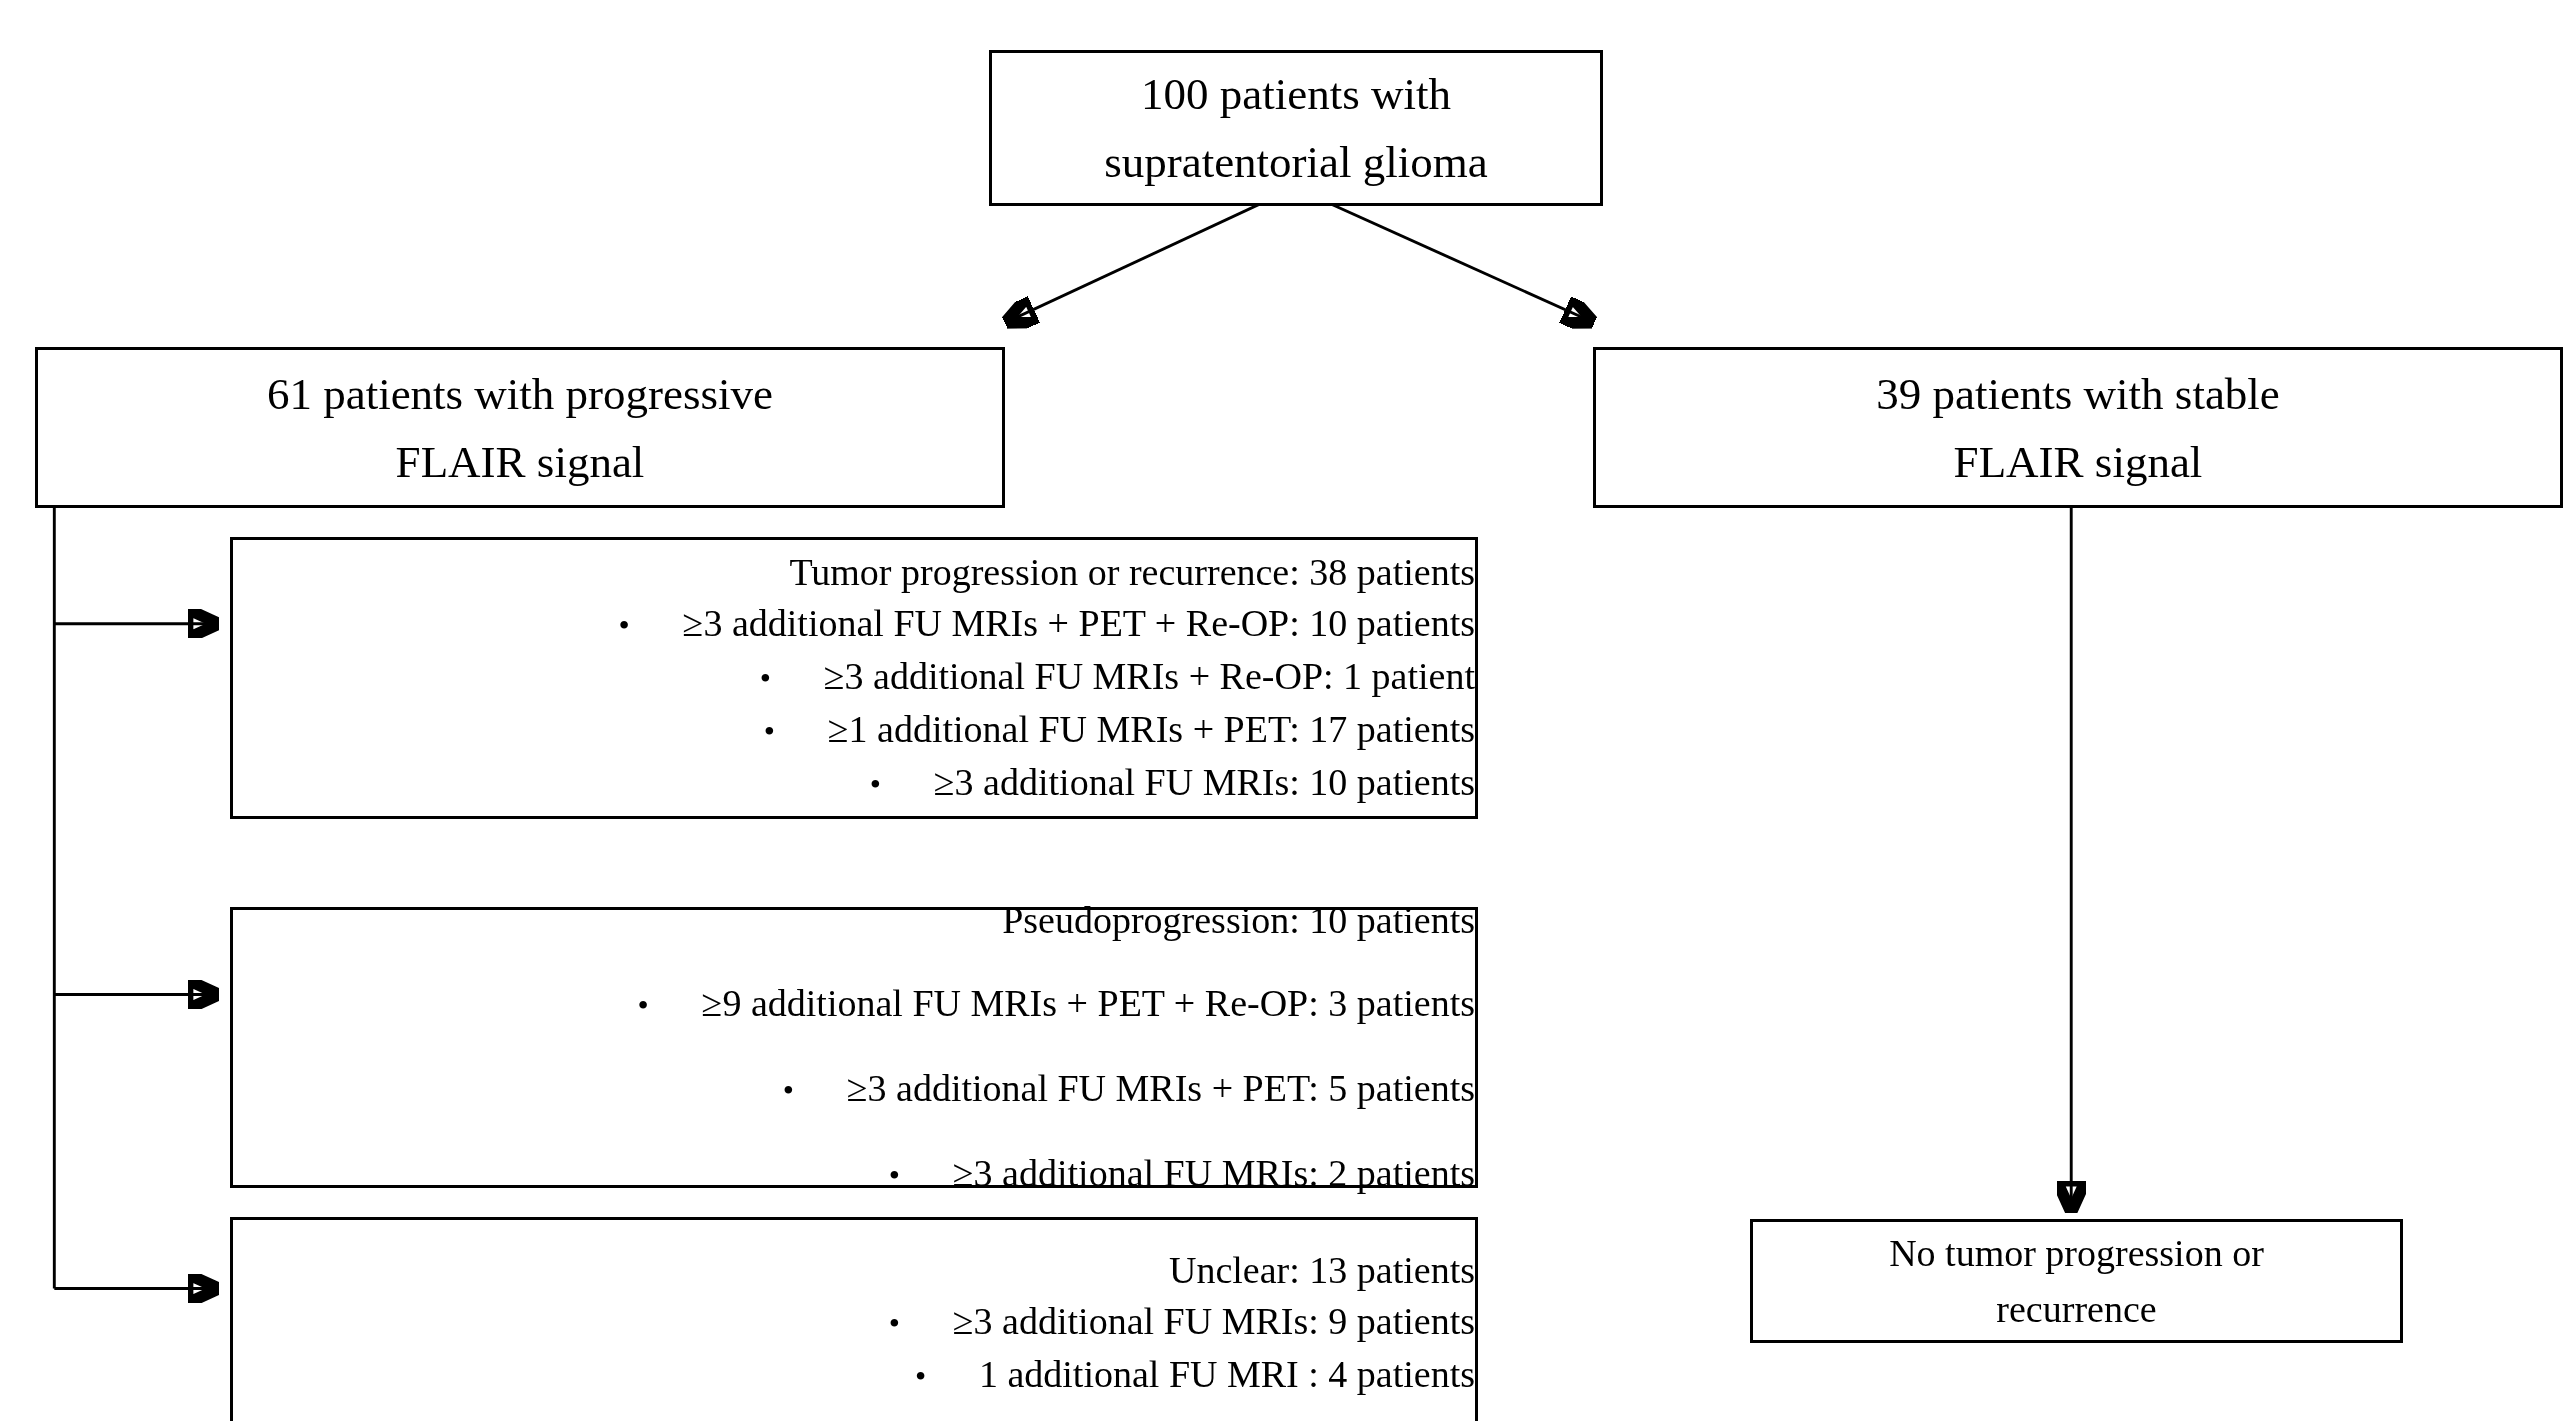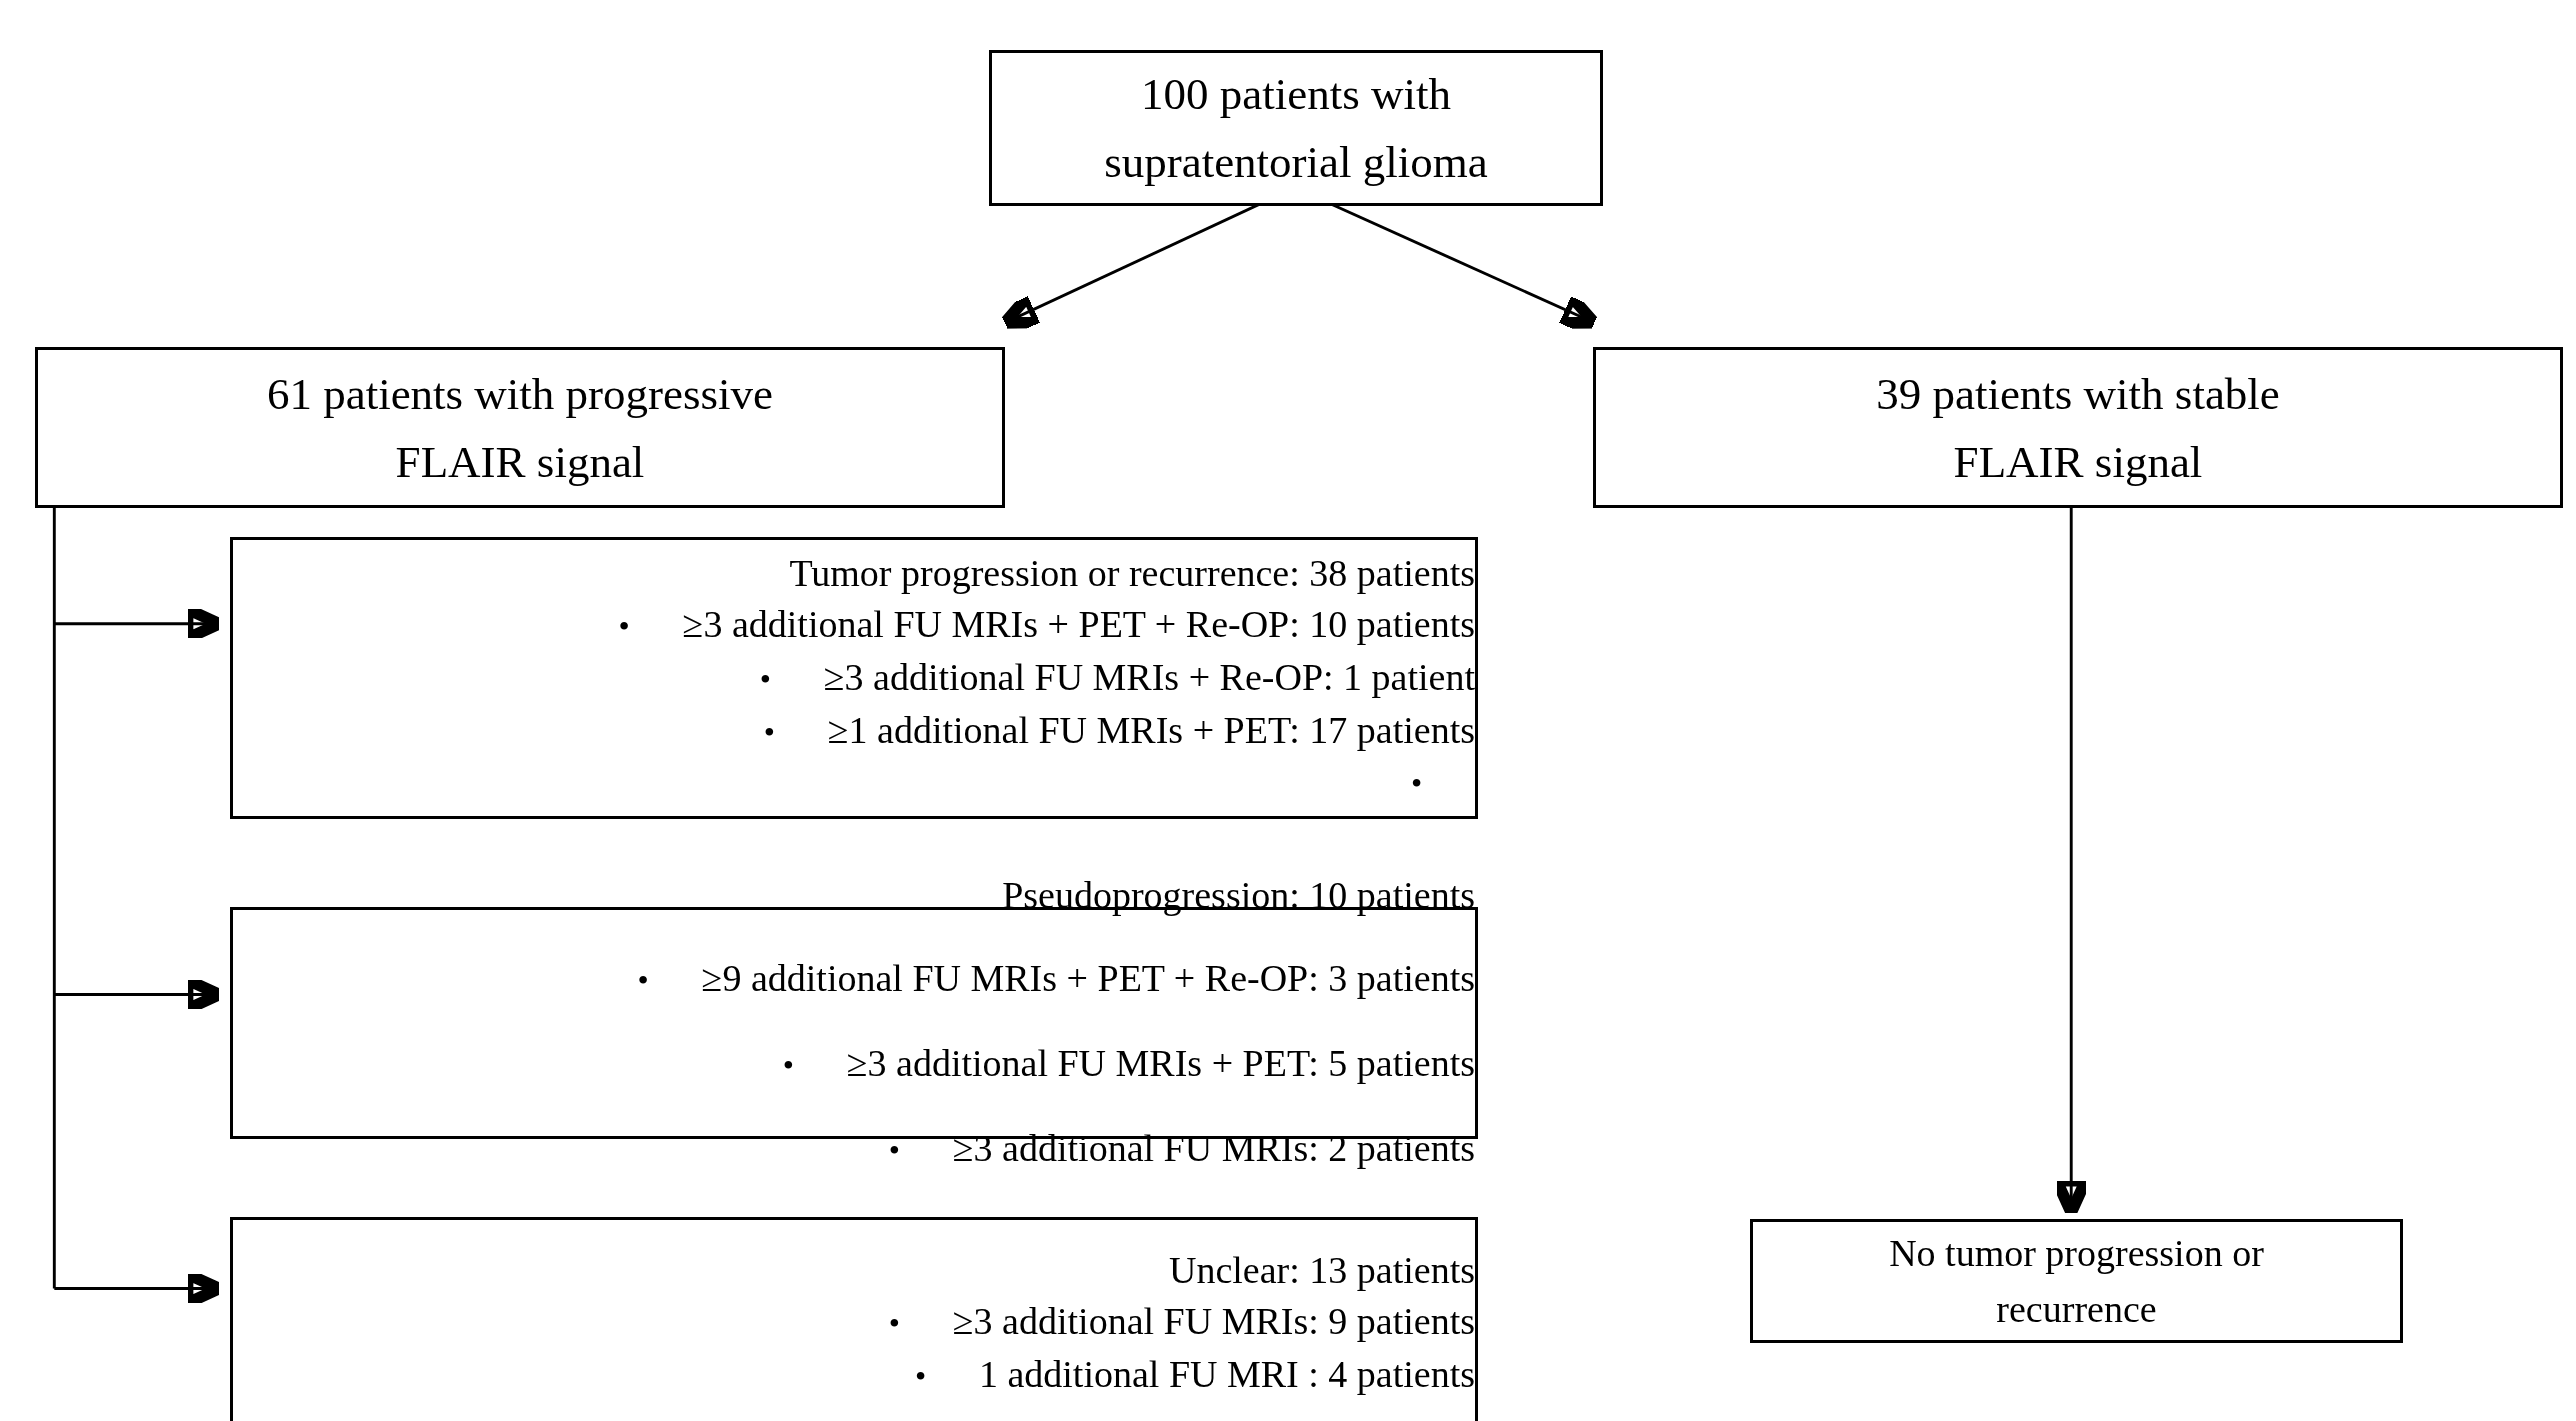--- a/index.html
+++ b/index.html
@@ -50,21 +50,21 @@
   .node-no-tumor   { left: 1750px; top: 1219px; width: 653px;  height: 124px;
                      font-size: 38px; line-height: 56px; align-items: center; text-align: center; }
   .sub {
     left: 230px;
     width: 1248px;
     font-size: 38px;
     line-height: 51px;
     align-items: flex-end;
   }
   .sub-tumor  { top: 537px;  height: 282px; }
-  .sub-pseudo { top: 907px; height: 232px; gap: 32px; }
+  .sub-pseudo { top: 907px; height: 281px; gap: 32px; }
   .sub-unclear{ top: 1217px; height: 212px; padding-left: 40px; }
   .sub-title {
     text-align: center;
   }
   .bullet-row {
     display: flex;
     align-items: baseline;
   }
   .bullet-marker {
     box-sizing: border-box;
@@ -122,20 +122,21 @@
     <div class="bullet-row">
       <span class="bullet-marker">•</span>
       <span class="bullet-text">≥3 additional FU MRIs + Re-OP: 1 patient</span>
     </div>
     <div class="bullet-row">
       <span class="bullet-marker">•</span>
       <span class="bullet-text">≥1 additional FU MRIs + PET: 17 patients</span>
     </div>
     <div class="bullet-row">
       <span class="bullet-marker">•</span>
+      <span class="bullet-text">≥3 additional FU MRIs: 10 patients</span>
     </div>
   </div>
 
   <div class="box sub sub-pseudo">
     <div class="sub-title">Pseudoprogression: 10 patients</div>
     <div class="bullet-row">
       <span class="bullet-marker">•</span>
       <span class="bullet-text">≥9 additional FU MRIs + PET + Re-OP: 3 patients</span>
     </div>
     <div class="bullet-row">

